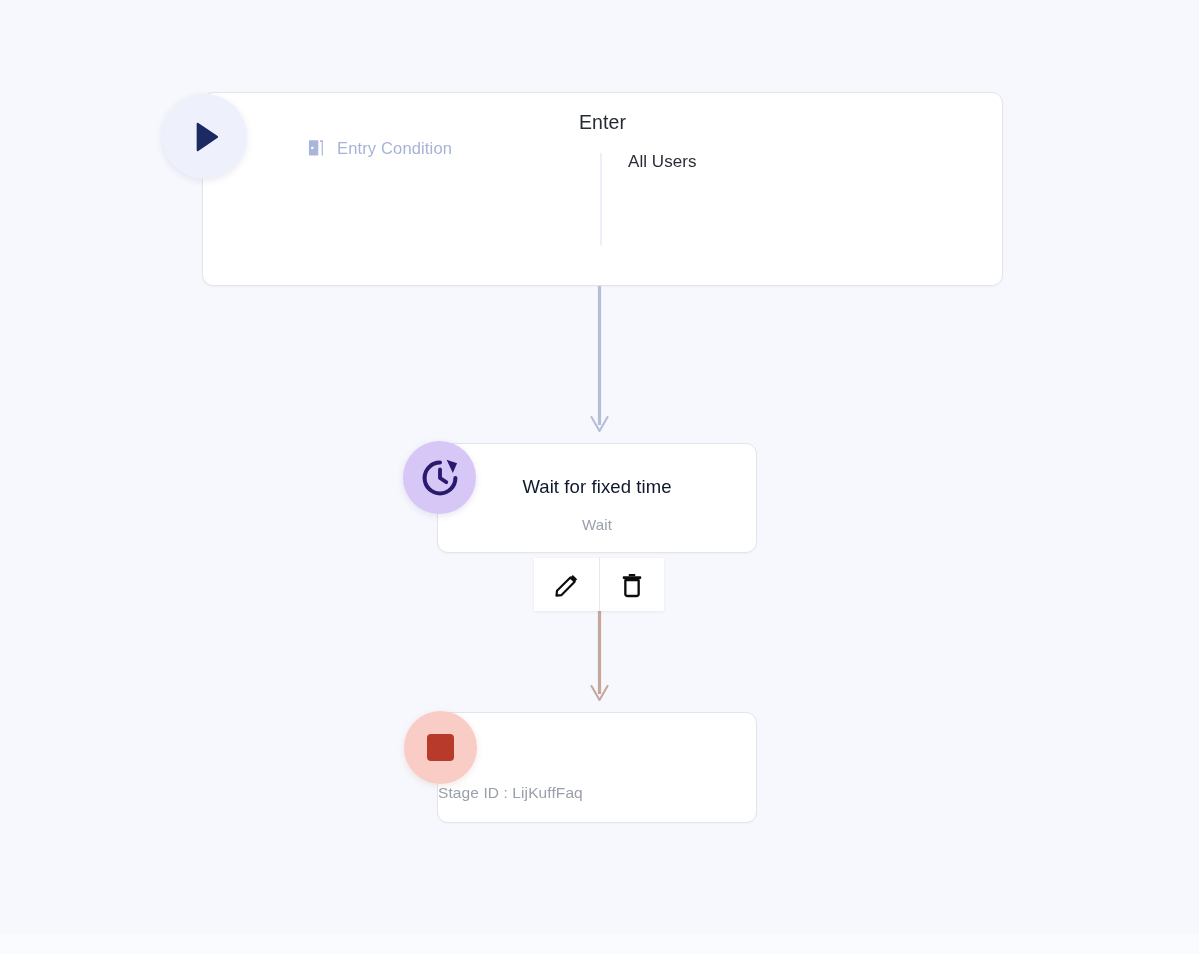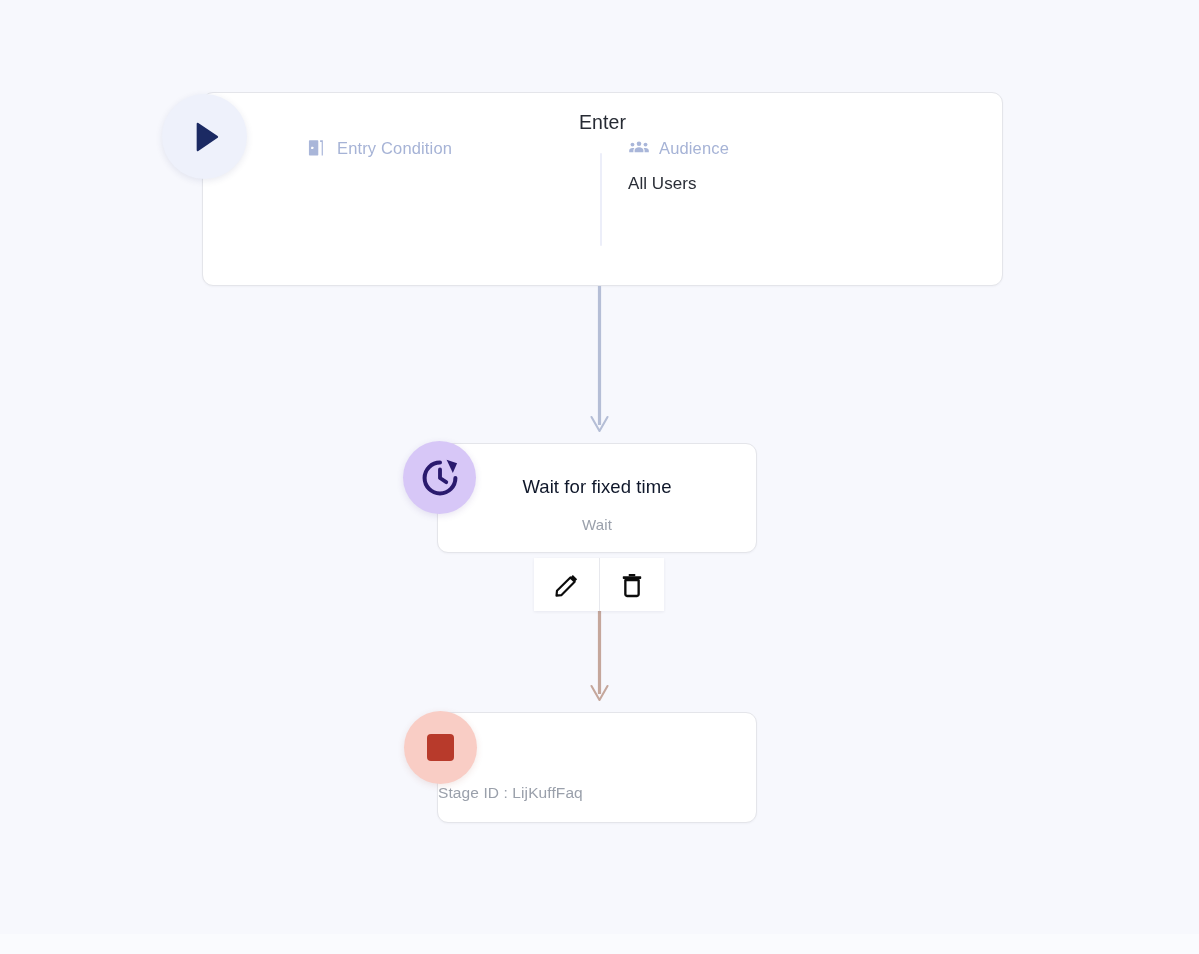--- a/index.html
+++ b/index.html
@@ -252,31 +252,20 @@
         <svg class="icon-door" viewBox="0 0 24 24" aria-hidden="true">
           <rect x="3.2" y="3.6" width="10.2" height="16.6" rx="0.8" fill="#a9b6d9"></rect>
           <rect x="5.6" y="10.6" width="2.4" height="2.6" rx="0.5" fill="#ffffff"></rect>
           <path d="M15.4 3.6 h3.0 v16.6 h-1.3 V5.4 h-1.7 z" fill="#a9b6d9"></path>
         </svg>
         <span class="col-head-label">Entry Condition</span>
       </div>
     </div>
 
     <div class="enter-col right">
-      <div class="col-head">
-        <svg class="icon-audience" viewBox="0 0 24 24" aria-hidden="true">
-          <circle cx="12" cy="7.4" r="2.5" fill="#a9b6d9"></circle>
-          <circle cx="4.9" cy="8.3" r="2.1" fill="#a9b6d9"></circle>
-          <circle cx="19.1" cy="8.3" r="2.1" fill="#a9b6d9"></circle>
-          <path d="M12 11.3c-2.9 0-4.8 1.5-4.8 3.2v2.1h9.6v-2.1c0-1.7-1.9-3.2-4.8-3.2z" fill="#a9b6d9"></path>
-          <path d="M4.9 12.0c-2.1 0-3.6 1.2-3.6 2.6v2.0h4.6v-2.1c0-.9.4-1.7 1.1-2.3-.6-.15-1.3-.2-2.1-.2z" fill="#a9b6d9"></path>
-          <path d="M19.1 12.0c2.1 0 3.6 1.2 3.6 2.6v2.0h-4.6v-2.1c0-.9-.4-1.7-1.1-2.3.6-.15 1.3-.2 2.1-.2z" fill="#a9b6d9"></path>
-        </svg>
-        <span class="col-head-label">Audience</span>
-      </div>
       <div class="col-body">All Users</div>
     </div>
   </div>
 
   <div class="badge badge-start">
     <svg width="46" height="46" viewBox="0 0 24 24" aria-hidden="true">
       <path d="M8.2 5.1 L18.3 11.9 L8.2 18.8 Z" fill="#1b2a63" stroke="#1b2a63" stroke-width="1.1" stroke-linejoin="round"></path>
     </svg>
   </div>
 

